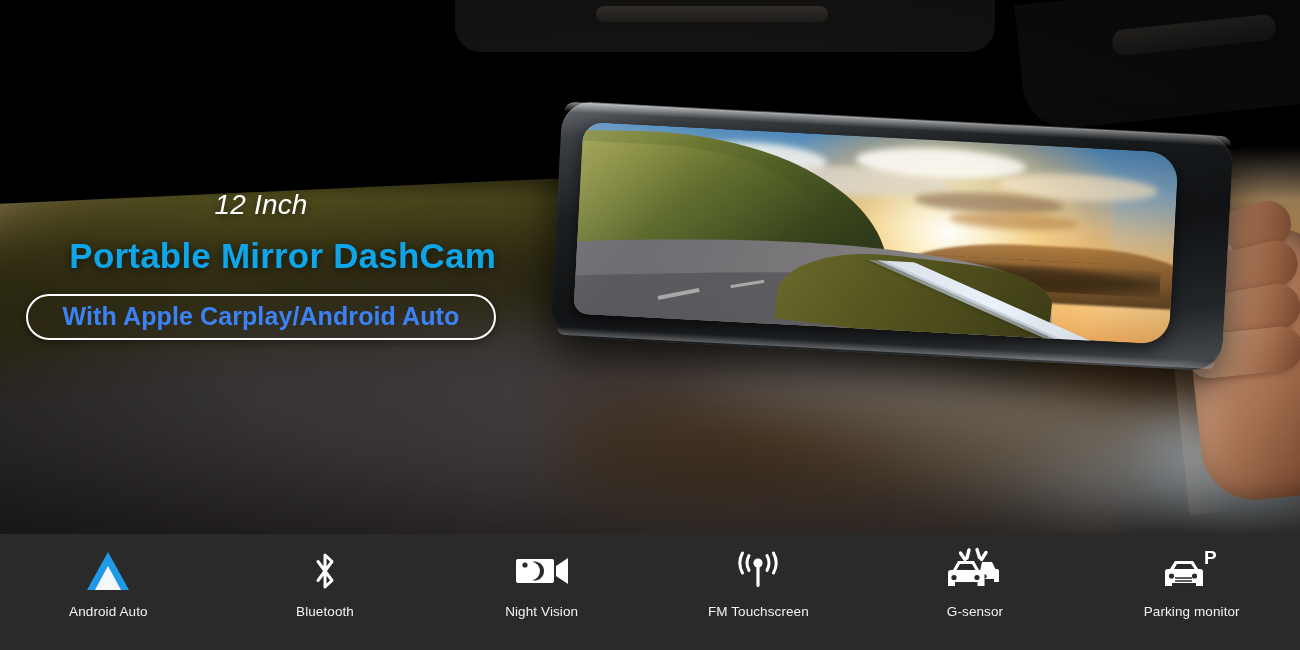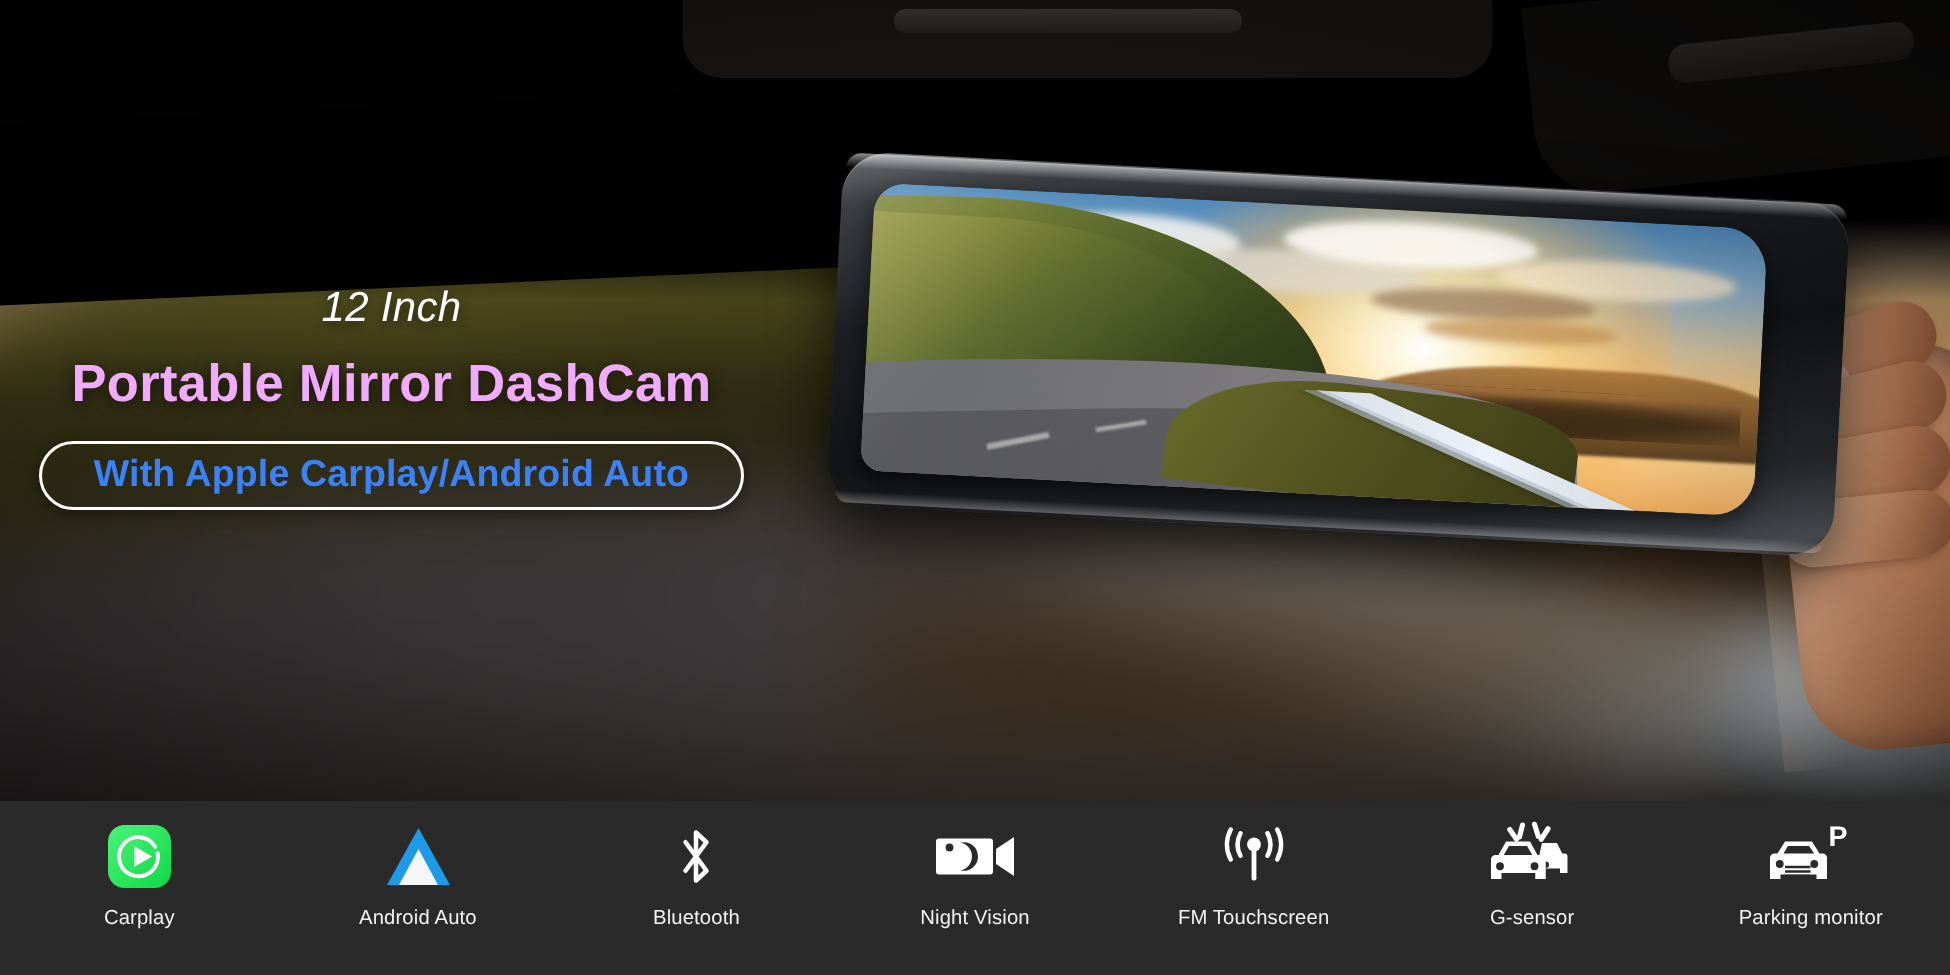--- a/index.html
+++ b/index.html
@@ -138,21 +138,21 @@
       background:linear-gradient(100deg,rgba(255,226,190,.30) 0%,rgba(0,0,0,0) 40%);}
 
   
   .hero-vig{position:absolute;inset:0;pointer-events:none;
       background:radial-gradient(ellipse at 50% 56%,rgba(0,0,0,0) 48%,rgba(0,0,0,.42) 100%);}
 
   
   .copy{position:absolute;left:26px;top:190px;width:470px;z-index:6;}
   .kicker{color:#ffffff;font-size:28px;line-height:1.1;text-align:center;
       letter-spacing:.2px;text-shadow:0 2px 8px rgba(0,0,0,.55);font-style:italic;}
-  .headline{margin-top:15px;color:#f0abfc;font-size:35px;font-weight:bold;text-align:center;
+  .headline{margin-top:15px;color:#0ea5e9;font-size:35px;font-weight:bold;text-align:right;
       letter-spacing:.2px;text-shadow:0 2px 10px rgba(0,0,0,.6);white-space:nowrap;}
   .pill{margin-top:18px;border:2px solid #ffffff;border-radius:26px;height:42px;
       display:flex;align-items:center;justify-content:center;
       color:#3b82f6;font-size:25px;font-weight:bold;letter-spacing:.1px;white-space:nowrap;
       box-shadow:0 2px 10px rgba(0,0,0,.45);}
 
   
   .features{position:absolute;left:0;top:534px;width:1300px;height:116px;background:#2b2a2a;
       display:flex;align-items:flex-start;}
   .feat{flex:1 1 0;display:flex;flex-direction:column;align-items:center;padding-top:12px;}
@@ -236,36 +236,20 @@
 
     <div class="copy">
       <div class="kicker">12 Inch</div>
       <div class="headline">Portable Mirror DashCam</div>
       <div class="pill">With Apple Carplay/Android Auto</div>
     </div>
   </div>
 
   <div class="features">
 
-    <div class="feat">
-      <div class="ico">
-        <svg width="44" height="44" viewBox="0 0 44 44">
-          <defs>
-              <linearGradient id="cpg" x1="0" y1="0" x2="1" y2="1">
-            <stop offset="0" stop-color="#4af37a"></stop>
-                <stop offset="1" stop-color="#0fd945"></stop>
-              </linearGradient>
-            </defs>
-          <rect x="1" y="1" width="42" height="42" rx="11" fill="url(#cpg)"></rect>
-          <path d="M32.5 15.5a13 13 0 1 0 1.6 4.3" fill="none" stroke="#fff" stroke-width="2.6" stroke-linecap="round"></path>
-          <path d="M18.6 15.2 30.4 22 18.6 28.8z" fill="#fff"></path>
-        </svg>
-      </div>
-      <div class="lbl">Carplay</div>
-    </div>
 
     <div class="feat">
       <div class="ico">
         <svg width="48" height="44" viewBox="0 0 48 44">
           <path d="M24 3 45 41H3z" fill="#1e9ae8"></path>
           <path d="M24 17 37 41H11z" fill="#f4f6f8"></path>
         </svg>
       </div>
       <div class="lbl">Android Auto</div>
     </div>

